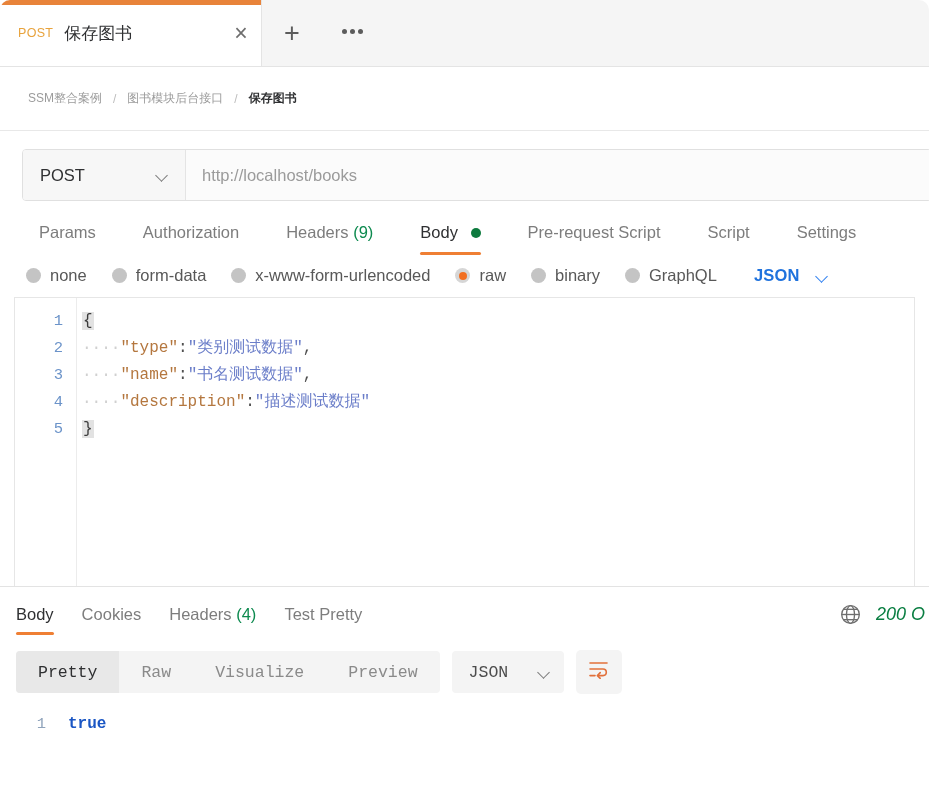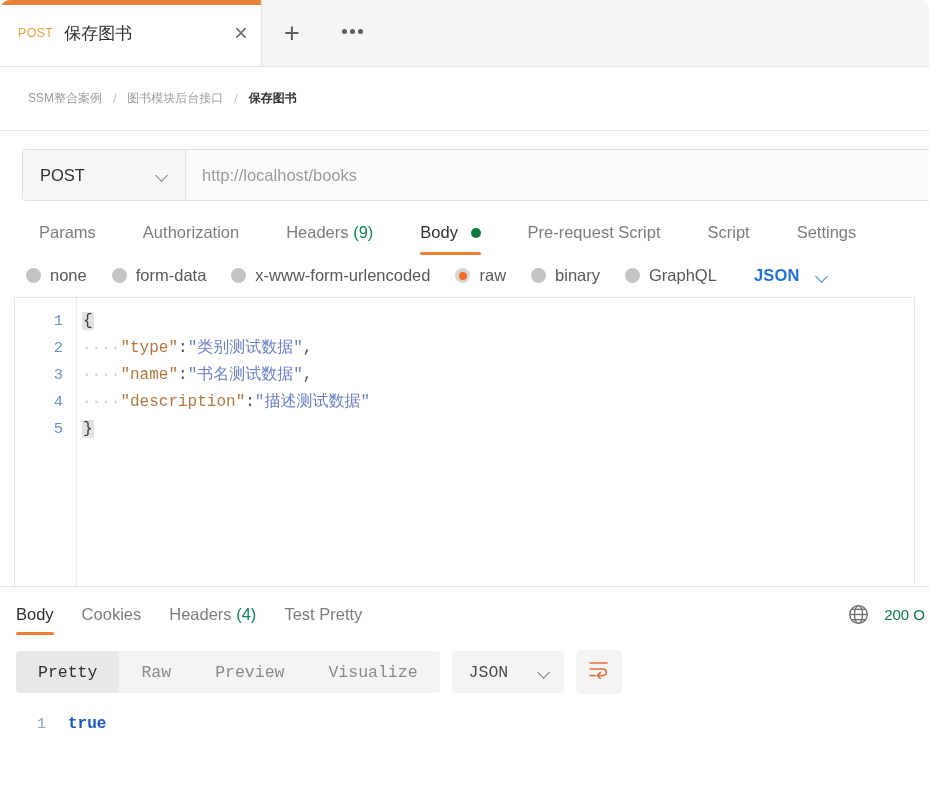--- a/index.html
+++ b/index.html
@@ -350,23 +350,24 @@
     display: flex;
     align-items: center;
     gap: 14px;
     padding-right: 4px;
   }
   .globe {
     width: 23px; height: 23px;
     flex: none;
   }
   .status-text {
-    font-size: 15px;
+    font-size: 18px;
     color: #0a7e42;
     white-space: nowrap;
+    font-style: italic;
   }
 
   
   .resp-toolbar {
     display: flex;
     align-items: center;
     padding: 8px 0 8px 16px;
     gap: 12px;
     font-family: Liberation Mono, monospace;
   }
@@ -564,22 +565,22 @@
         </svg>
       </span>
       <span class="status-text">200 O</span>
     </div>
   </div>
 
   <div class="resp-toolbar">
     <div class="seg">
       <div class="seg-btn active">Pretty</div>
       <div class="seg-btn">Raw</div>
+      <div class="seg-btn">Visualize</div>
       <div class="seg-btn">Preview</div>
-      <div class="seg-btn">Visualize</div>
     </div>
     <div class="fmt-select">
       <span class="flabel">JSON</span>
       <span class="chev"></span>
     </div>
     <div class="wrap-btn">
       <span>
         <svg width="22" height="19" viewBox="0 0 22 19" fill="none" stroke="#e2703a" stroke-width="1.6" stroke-linecap="round">
           <line x1="2" y1="3" x2="19" y2="3"></line>
           <path d="M2 9 H15 a3.3 3.3 0 0 1 0 6.6 H10"></path>

